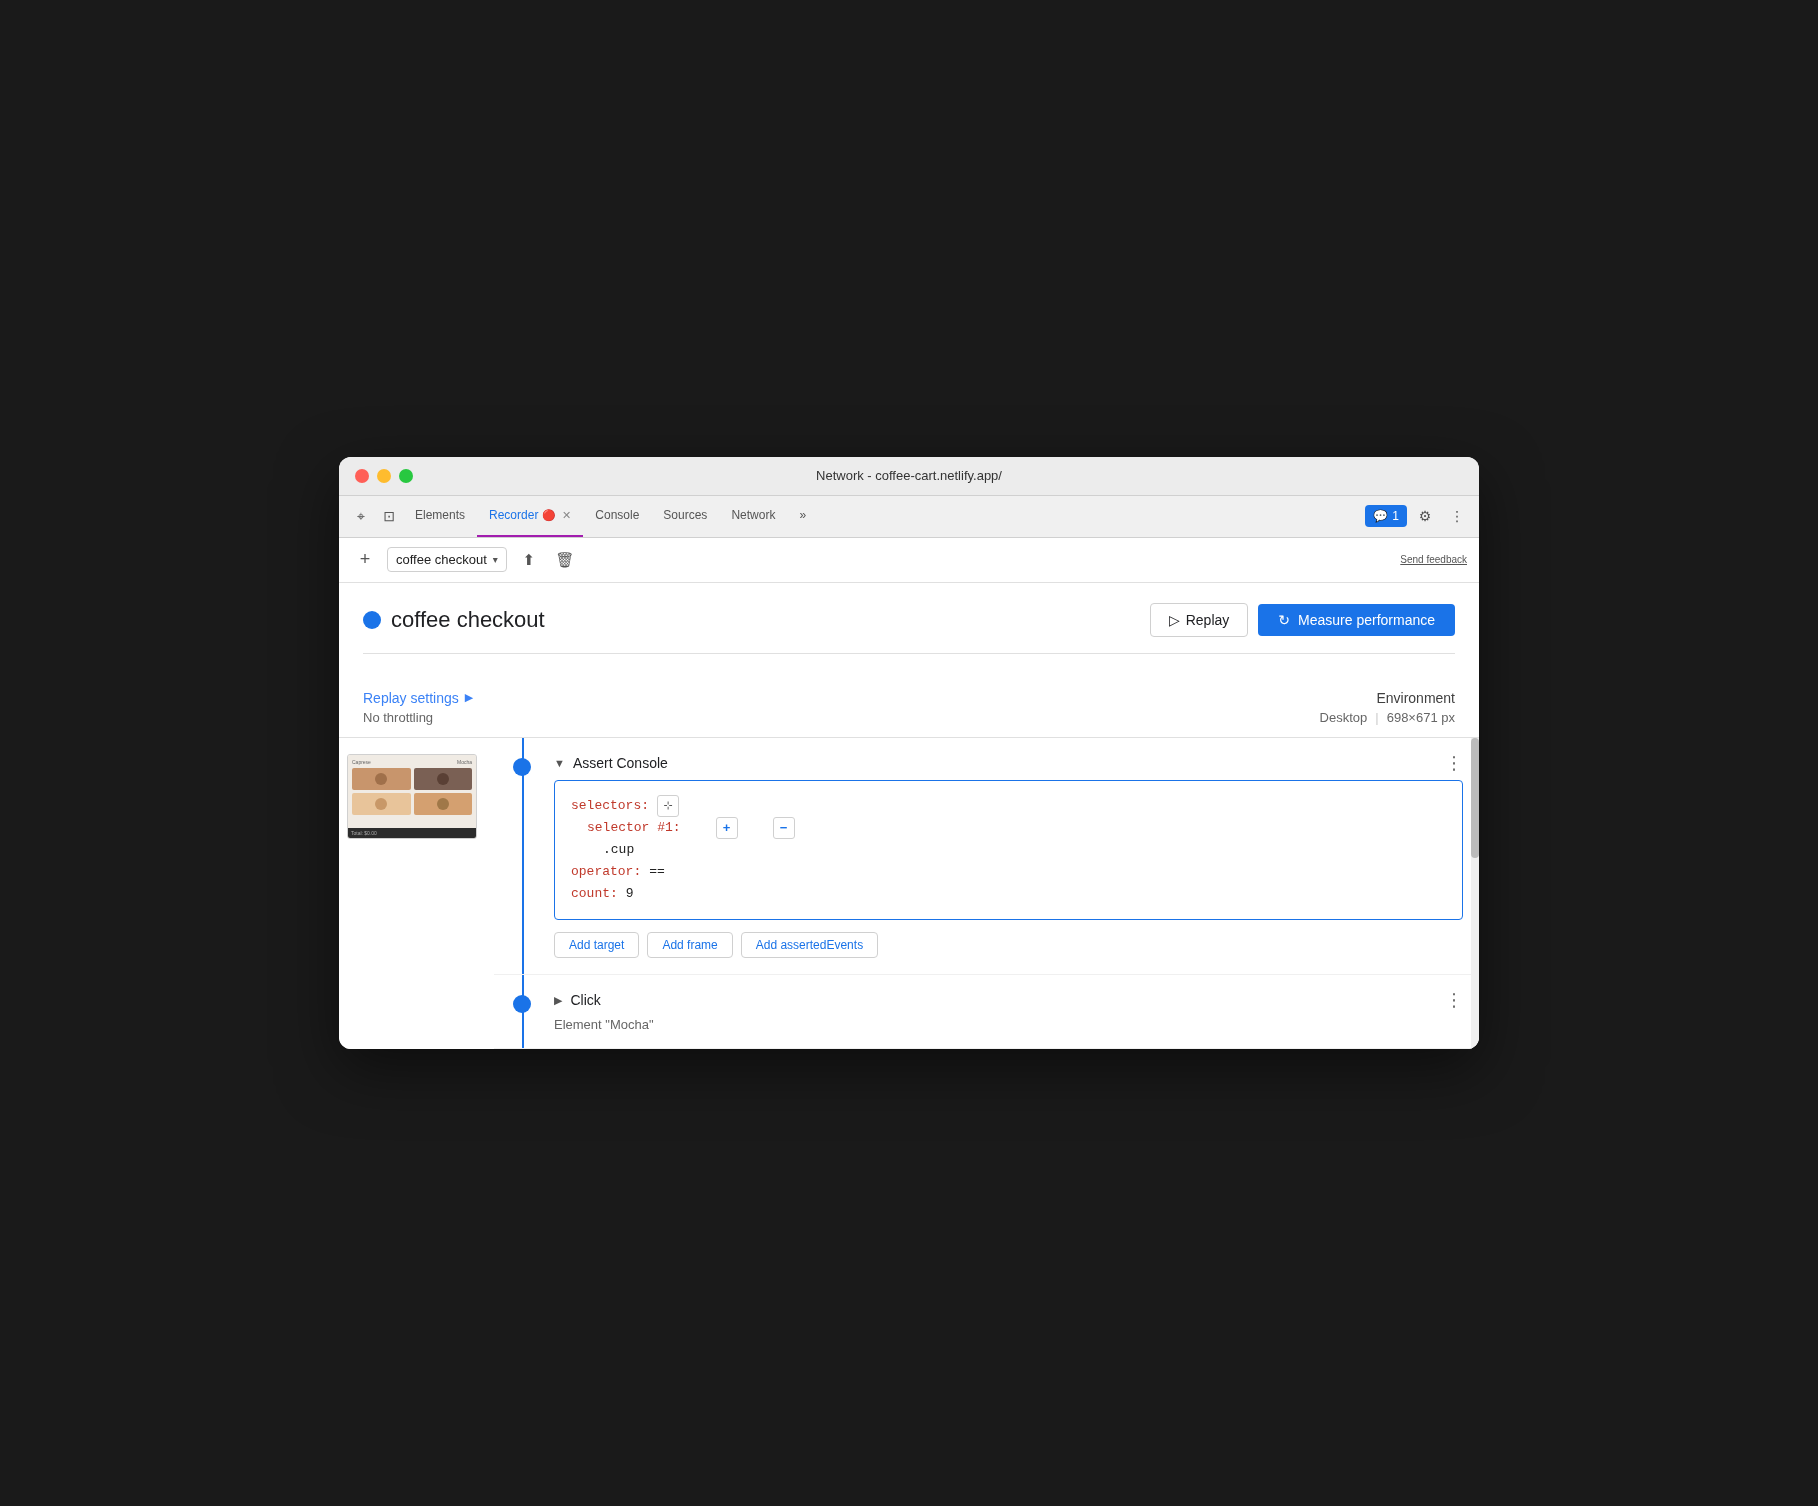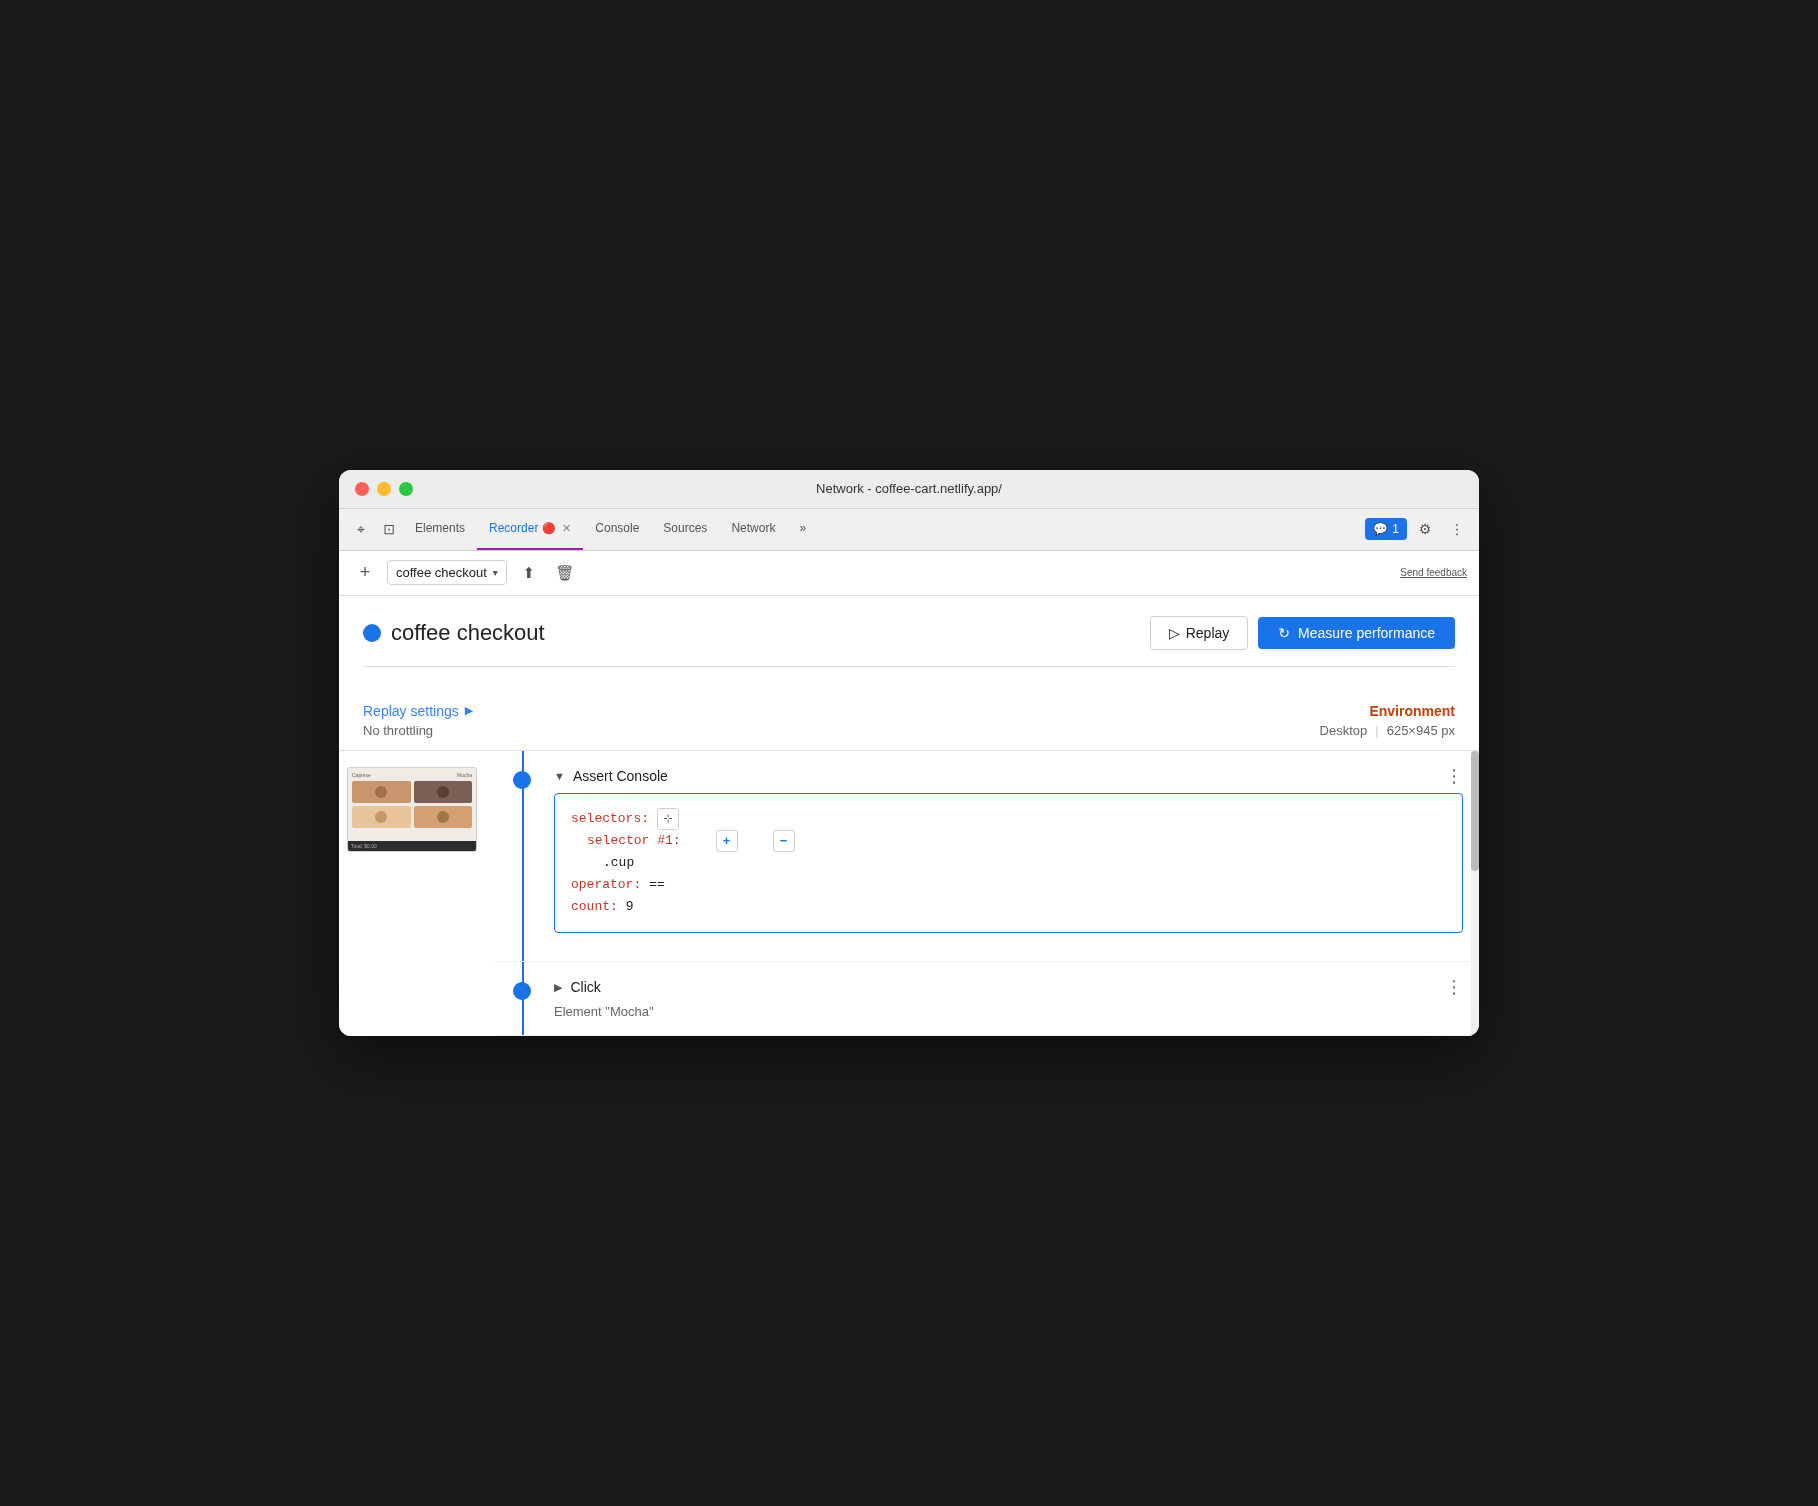--- a/index.html
+++ b/index.html
@@ -258,22 +258,22 @@
     .no-throttling {
       font-size: 13px;
       color: #666;
       margin-top: 4px;
     }
     .environment-section {
       text-align: right;
     }
     .env-label {
       font-size: 14px;
-      font-weight: 700;
-      color: #c2410c;
+      font-weight: 400;
+      color: #404040;
       margin-bottom: 4px;
     }
     .env-value {
       font-size: 13px;
       color: #666;
       display: flex;
       align-items: center;
       gap: 8px;
       justify-content: flex-end;
     }
@@ -556,21 +556,21 @@
         <span>Replay settings</span>
         <span class="settings-arrow">▶</span>
       </div>
       <div class="no-throttling">No throttling</div>
     </div>
     <div class="environment-section">
       <div class="env-label">Environment</div>
       <div class="env-value">
         <span>Desktop</span>
         <span class="env-divider">|</span>
-        <span>625×945 px</span>
+        <span>698×671 px</span>
       </div>
     </div>
   </div>
 
   <div class="steps-container scroll-area">
 
     <div class="thumbnail-panel">
       <div class="thumbnail-img">
 
         <div style="width:100%; height:100%; background:#f0ebe4; position:relative; padding:4px;">
@@ -634,20 +634,31 @@
           <div class="code-line">
             <span class="code-key">operator:</span>
             <span class="code-val">==</span>
           </div>
           <div class="code-line">
             <span class="code-key">count:</span>
             <span class="code-val">9</span>
           </div>
         </div>
 
+        <div class="step-actions">
+          <button class="step-action-btn">
+            <span>Add target</span>
+          </button>
+          <button class="step-action-btn">
+            <span>Add frame</span>
+          </button>
+          <button class="step-action-btn">
+            <span>Add assertedEvents</span>
+          </button>
+        </div>
       </div>
 
       <div class="step">
         <div class="step-dot"></div>
         <div class="step-header">
           <div class="step-title-row">
             <span class="step-collapse-icon">▶</span>
             <span class="step-title">Click</span>
           </div>
           <button class="step-more-btn">

